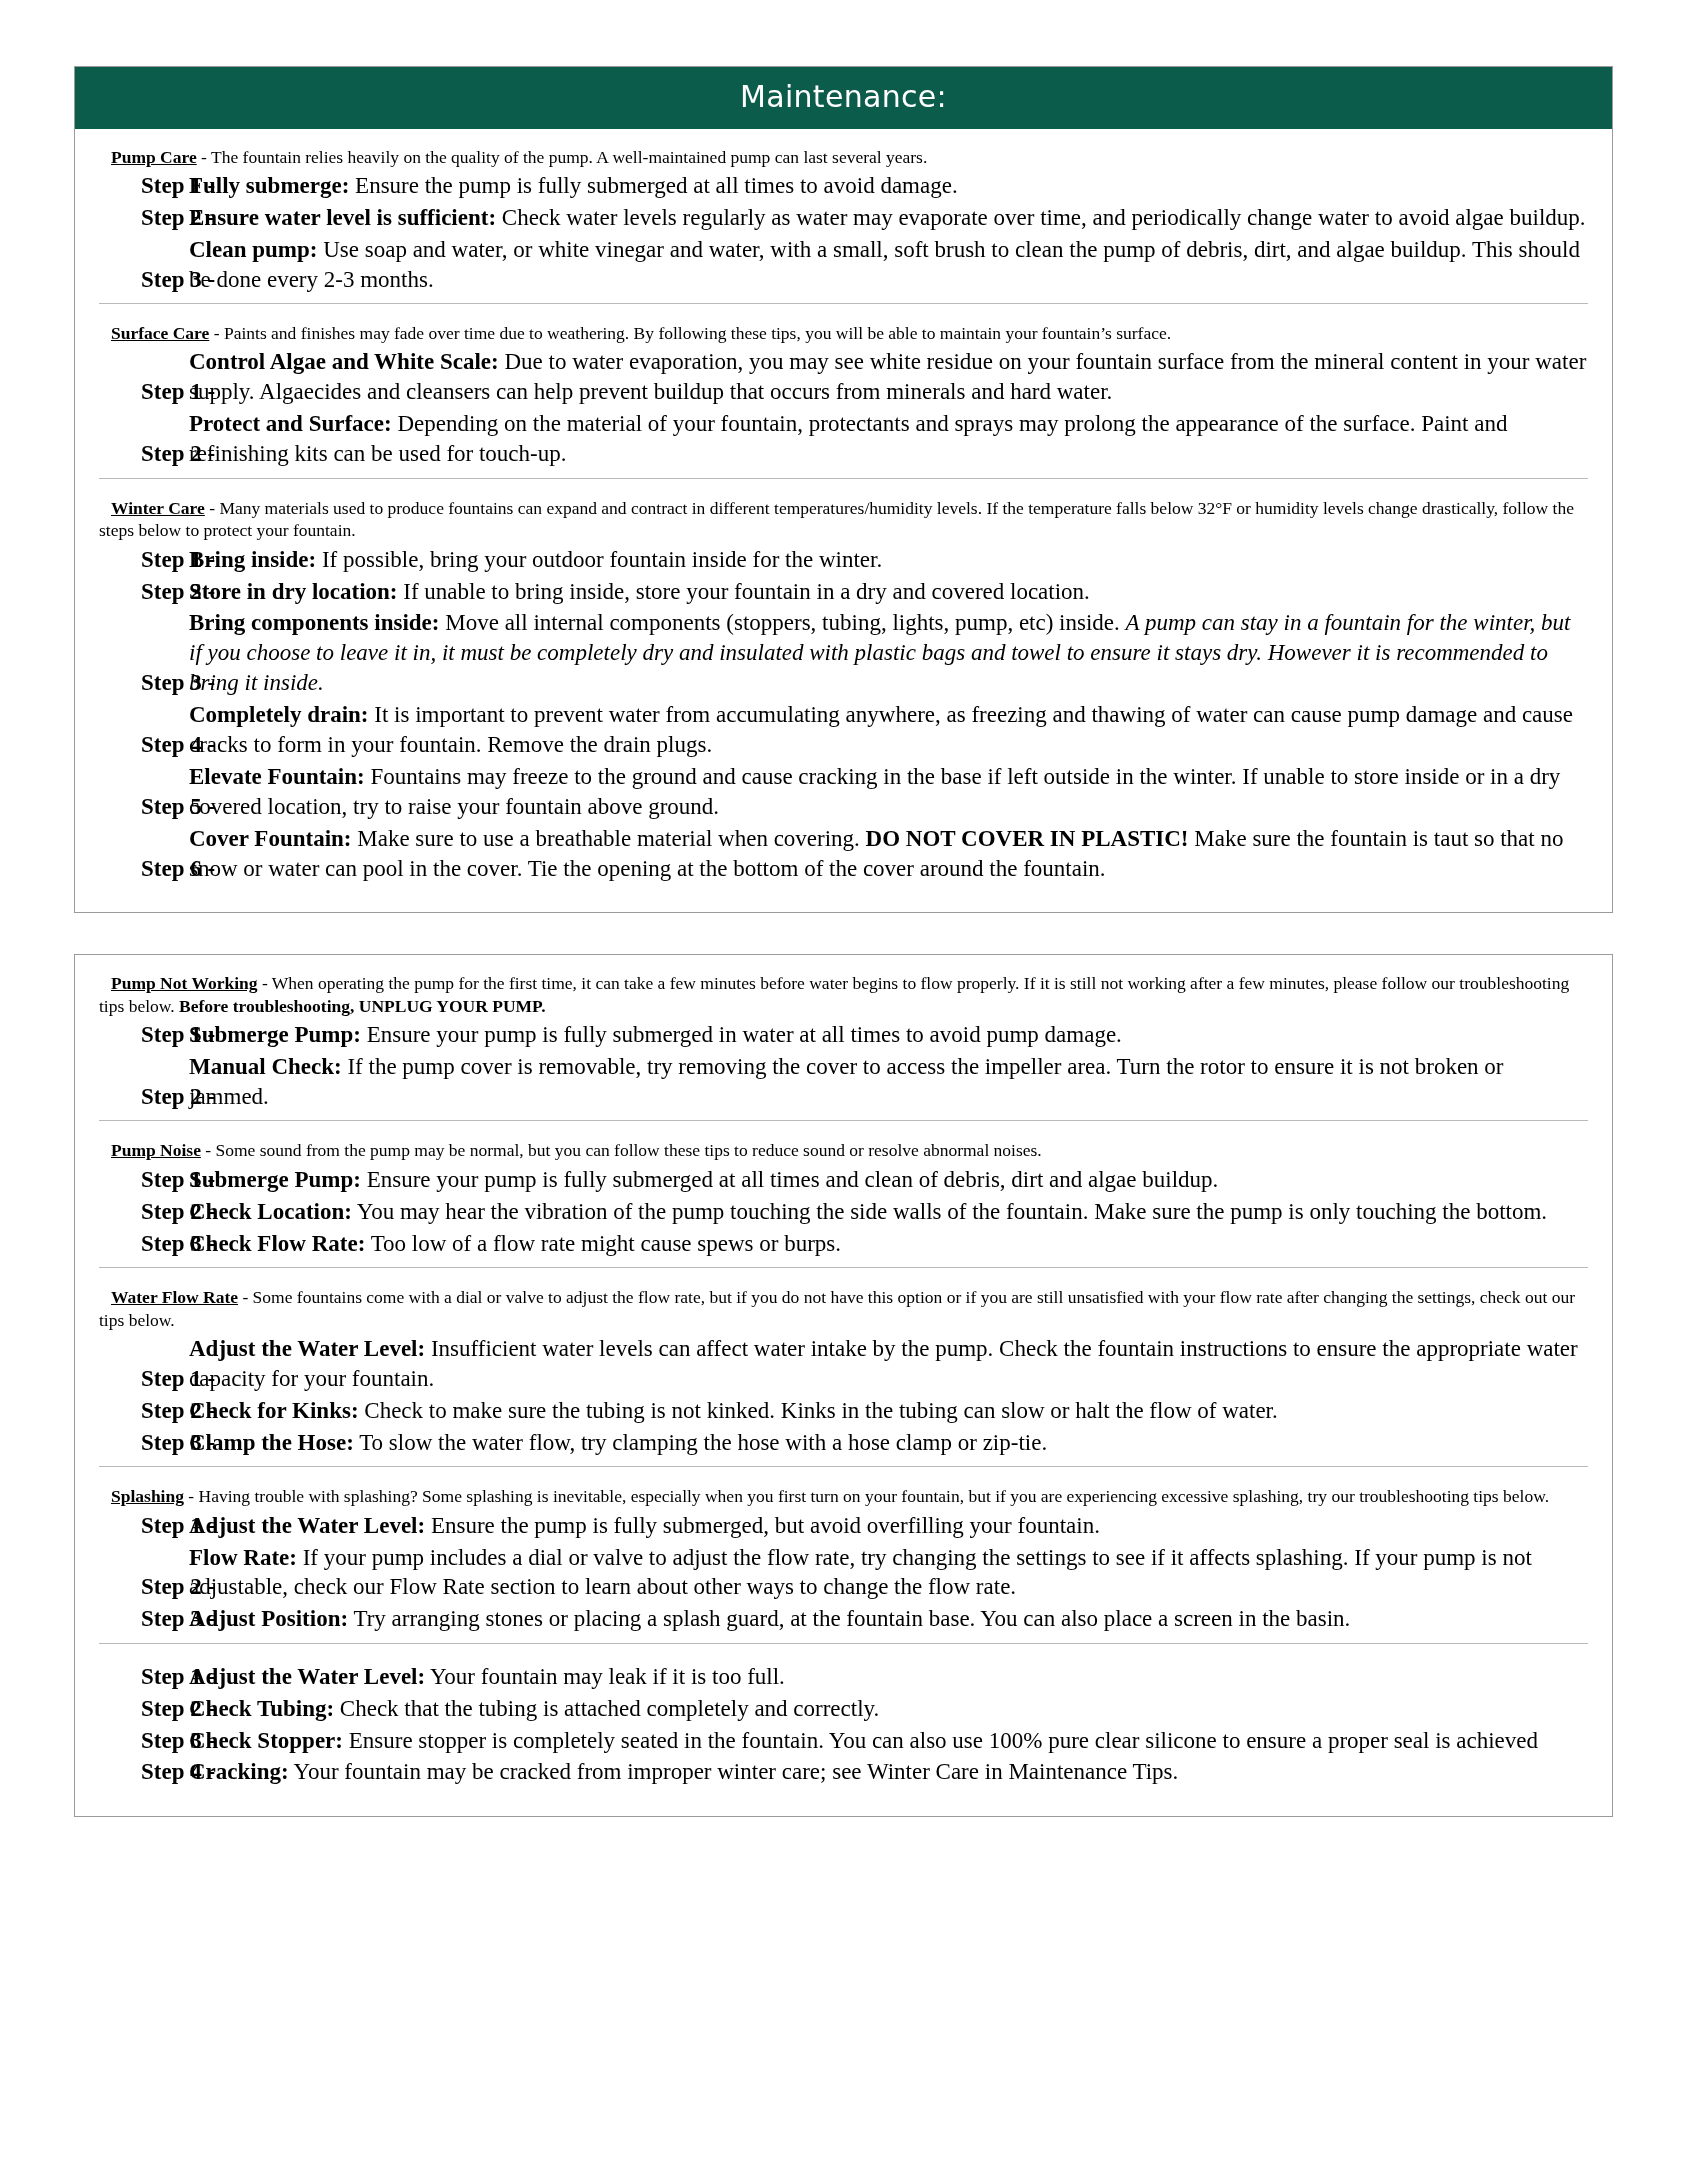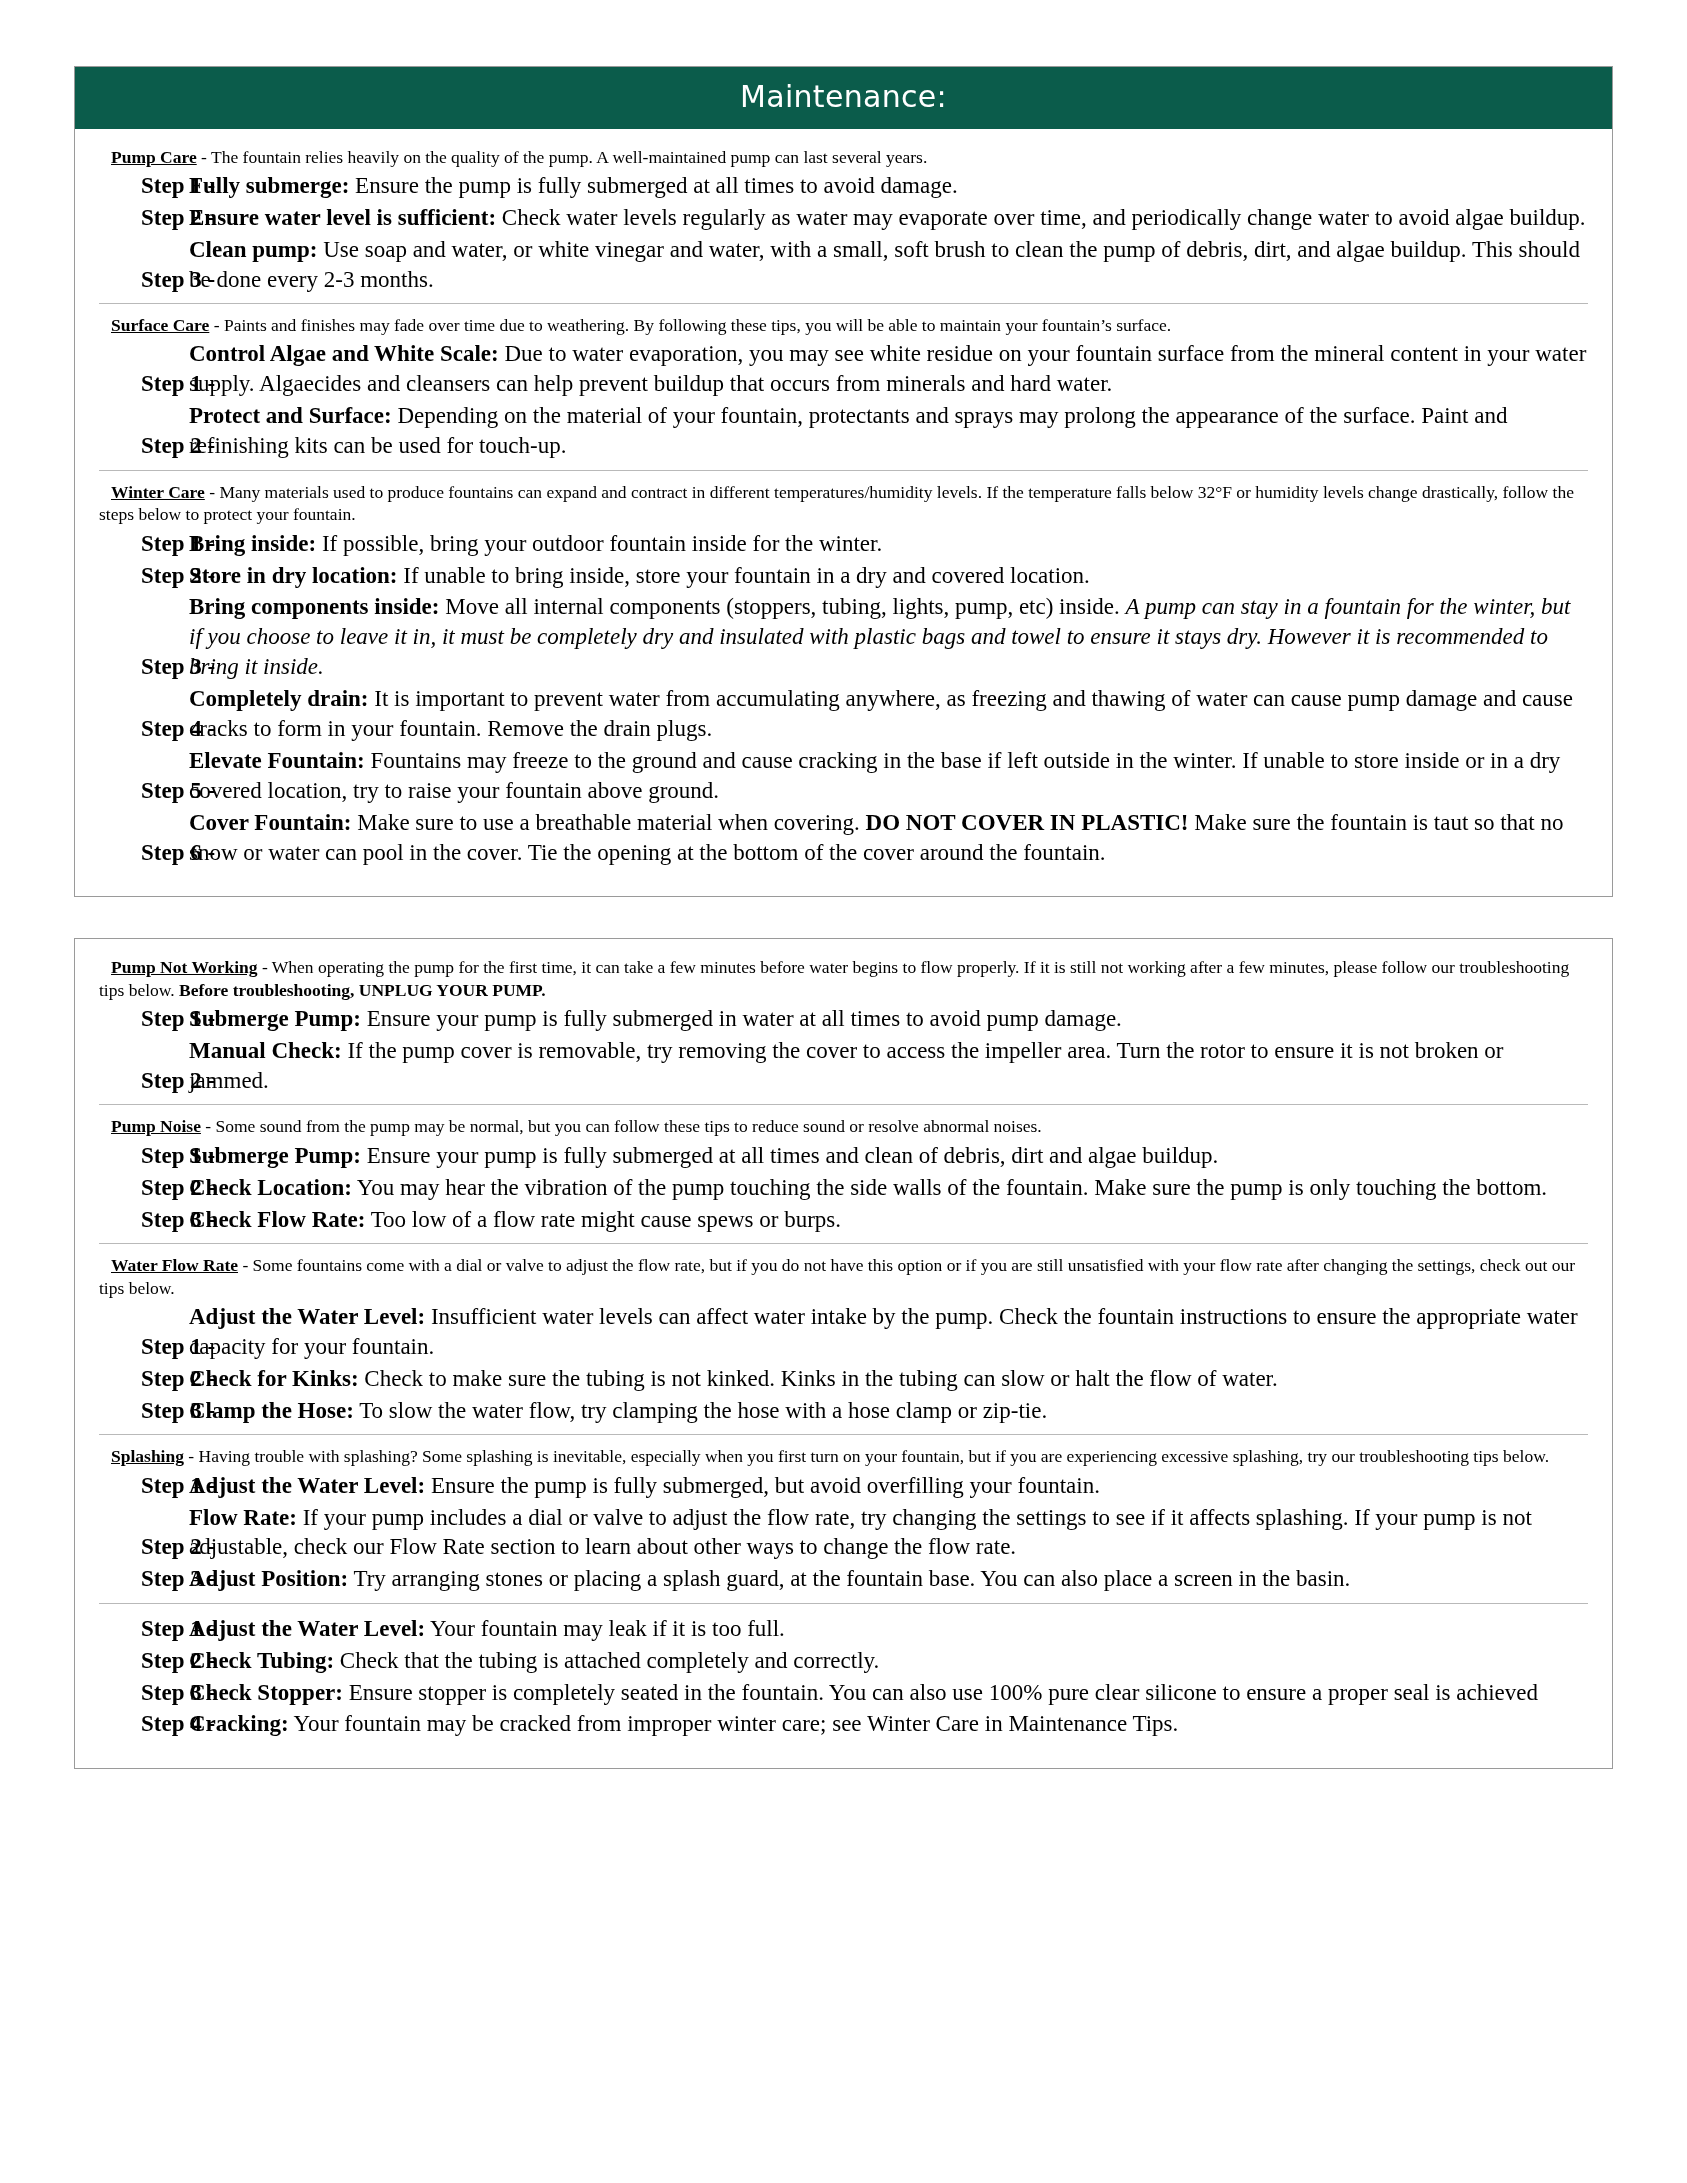--- a/index.html
+++ b/index.html
@@ -38,21 +38,21 @@
     line-height: 1.0;
   }
   .panel-body {
     padding: 17px 24px 20px 24px;
   }
   .section {
     padding-bottom: 6.6px;
   }
   .section + .section {
     border-top: 0.7px solid #b9b9b9;
-    padding-top: 10px;
+    padding-top: 18px;
   }
   .section-intro {
     font-size: 17.5px;
     line-height: 1.30;
     margin: 0 0 2.6px 0;
     text-indent: 0;
   }
   .section-title {
     font-weight: bold;
     text-decoration: underline;

